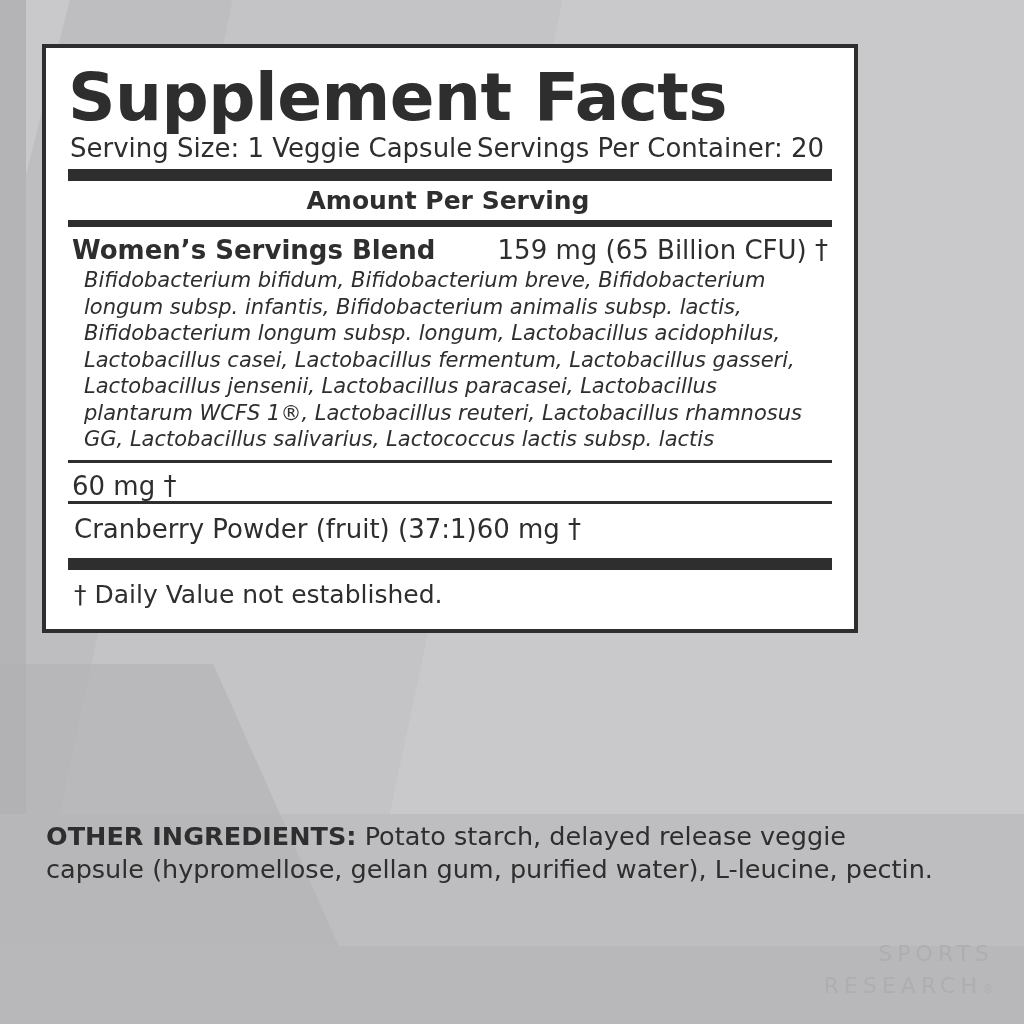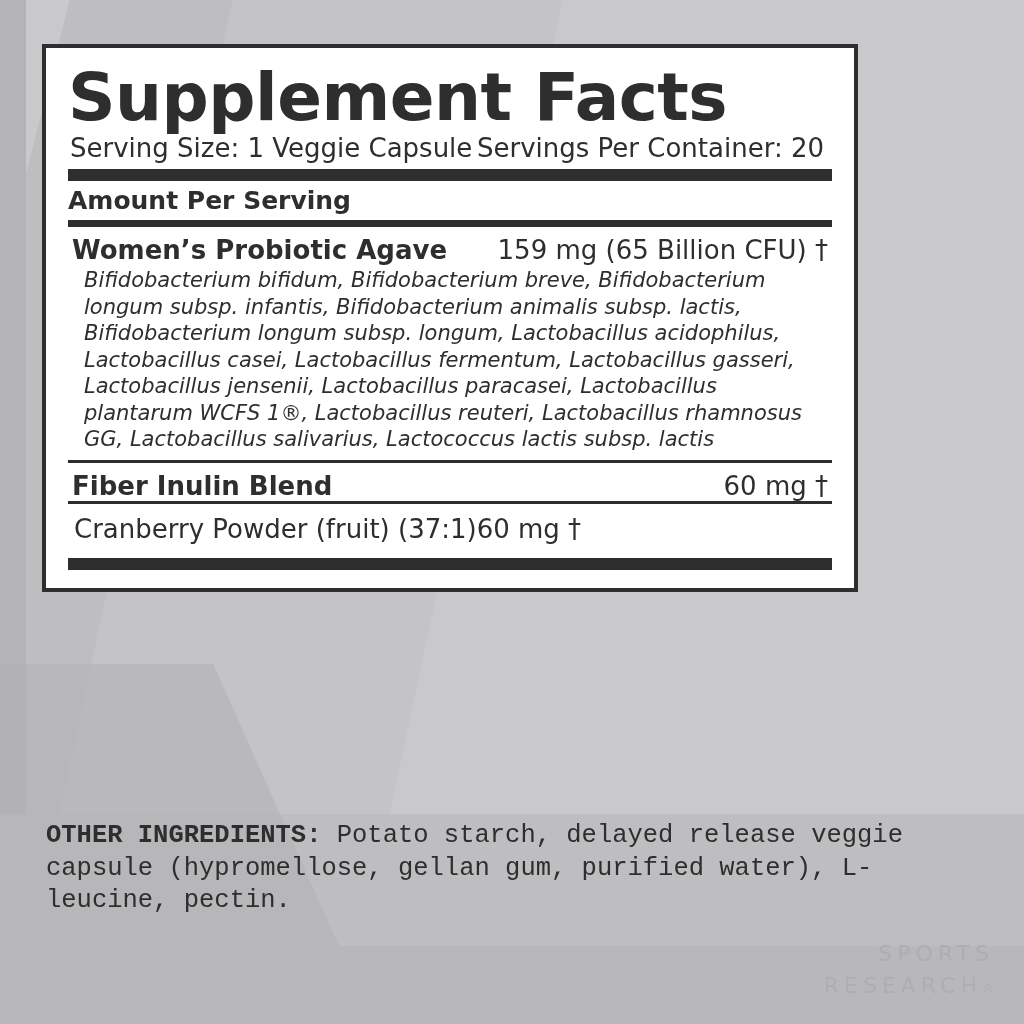--- a/index.html
+++ b/index.html
@@ -94,21 +94,21 @@
     font-size: 26px;
     padding: 0 8px 0 2px;
     margin-bottom: 6px;
   }
 
   .rule-thick { height: 12px; background: #2e2e2e; margin: 4px 0 0 0; }
   .rule-med   { height: 7px;  background: #2e2e2e; margin: 0; }
   .rule-thin  { height: 3px;  background: #2e2e2e; margin: 0; }
 
   .amount-row {
-    text-align: left;
+    text-align: center;
     font-size: 25px;
     font-weight: bold;
     padding: 5px 4px 5px 0;
   }
 
   .blend-head {
     display: flex;
     justify-content: space-between;
     align-items: baseline;
     padding: 8px 4px 0 4px;
@@ -144,21 +144,20 @@
 
   
   .other-ing {
     position: absolute;
     left: 46px;
     top: 820px;
     width: 890px;
     font-size: 25.5px;
     line-height: 1.28;
     z-index: 2;
-    font-family: Liberation Mono, monospace;
   }
   .other-ing b { font-weight: bold; }
 
   
   .brand {
     position: absolute;
     right: 30px;
     bottom: 22px;
     text-align: right;
     color: #aeaeb0;
@@ -191,44 +190,44 @@
   </div>
 
   <div class="rule-thick"></div>
 
   <div class="amount-row">Amount Per Serving</div>
 
   <div class="rule-med"></div>
 
   <div>
     <div class="blend-head">
-      <span class="name">Women’s Probiotic Agave</span>
+      <span class="name">Women’s Servings Blend</span>
       <span class="amt">159 mg (65 Billion CFU) †</span>
     </div>
     <div class="ingredient-list">Bifidobacterium bifidum, Bifidobacterium breve, Bifidobacterium longum subsp. infantis, Bifidobacterium animalis subsp. lactis, Bifidobacterium longum subsp. longum, Lactobacillus acidophilus, Lactobacillus casei, Lactobacillus fermentum, Lactobacillus gasseri, Lactobacillus jensenii, Lactobacillus paracasei, Lactobacillus plantarum WCFS 1®, Lactobacillus reuteri, Lactobacillus rhamnosus GG, Lactobacillus salivarius, Lactococcus lactis subsp. lactis</div>
   </div>
 
   <div class="rule-thin"></div>
 
   <div>
     <div class="blend-head">
-      <span class="name">Fiber Inulin Blend</span>
       <span class="amt">60 mg †</span>
     </div>
   </div>
 
   <div class="rule-thin"></div>
 
   <div class="simple-row">
     <span>Cranberry Powder (fruit) (37:1)</span>
     <span>60 mg †</span>
   </div>
 
   <div class="rule-thick"></div>
 
+  <div class="footnote">† Daily Value not established.</div>
 </div>
 
 <div class="other-ing">
   <b>OTHER INGREDIENTS:</b><span> Potato starch, delayed release veggie capsule (hypromellose, gellan gum, purified water), L-leucine, pectin.</span>
 </div>
 
 <div class="brand">
   <div>SPORTS</div>
   <div><span>RESEARCH</span><span class="reg">®</span></div>
 </div>

